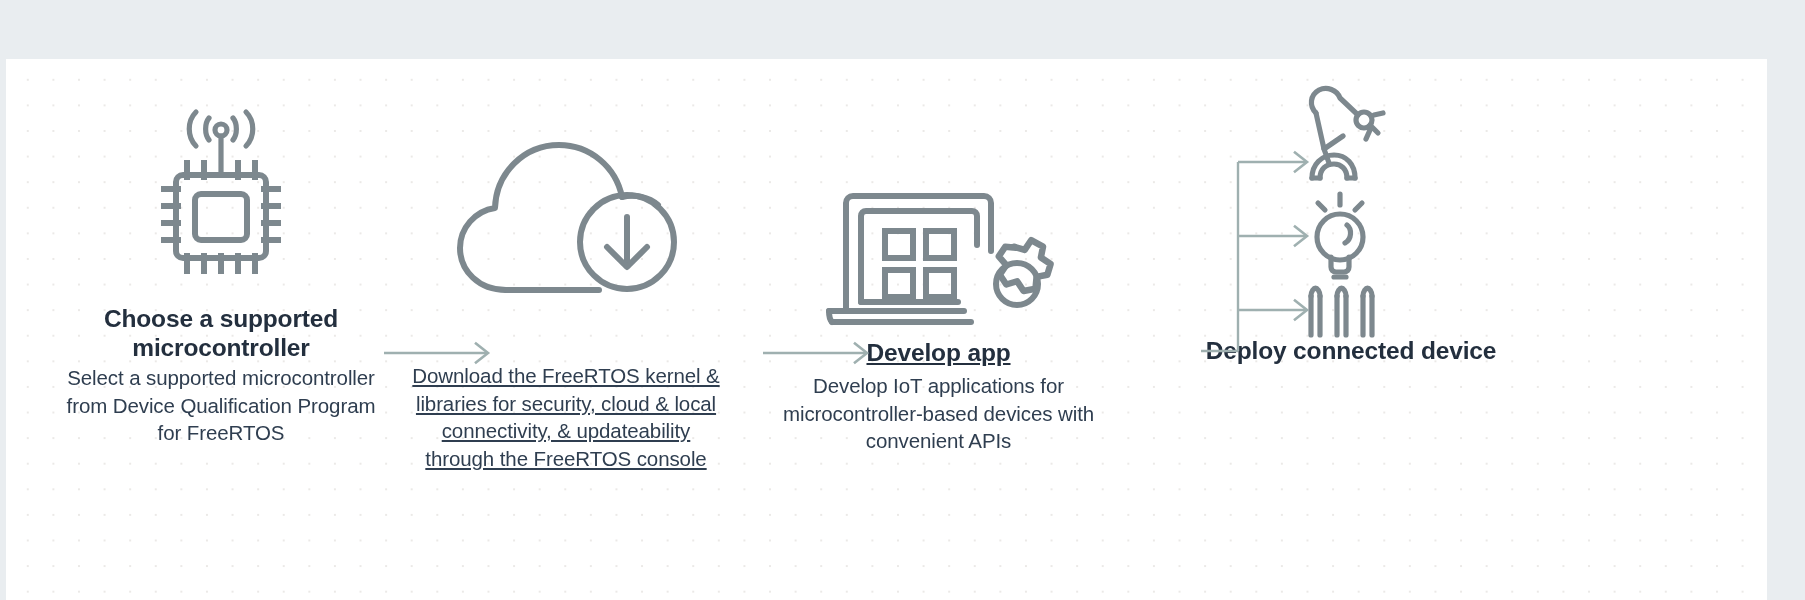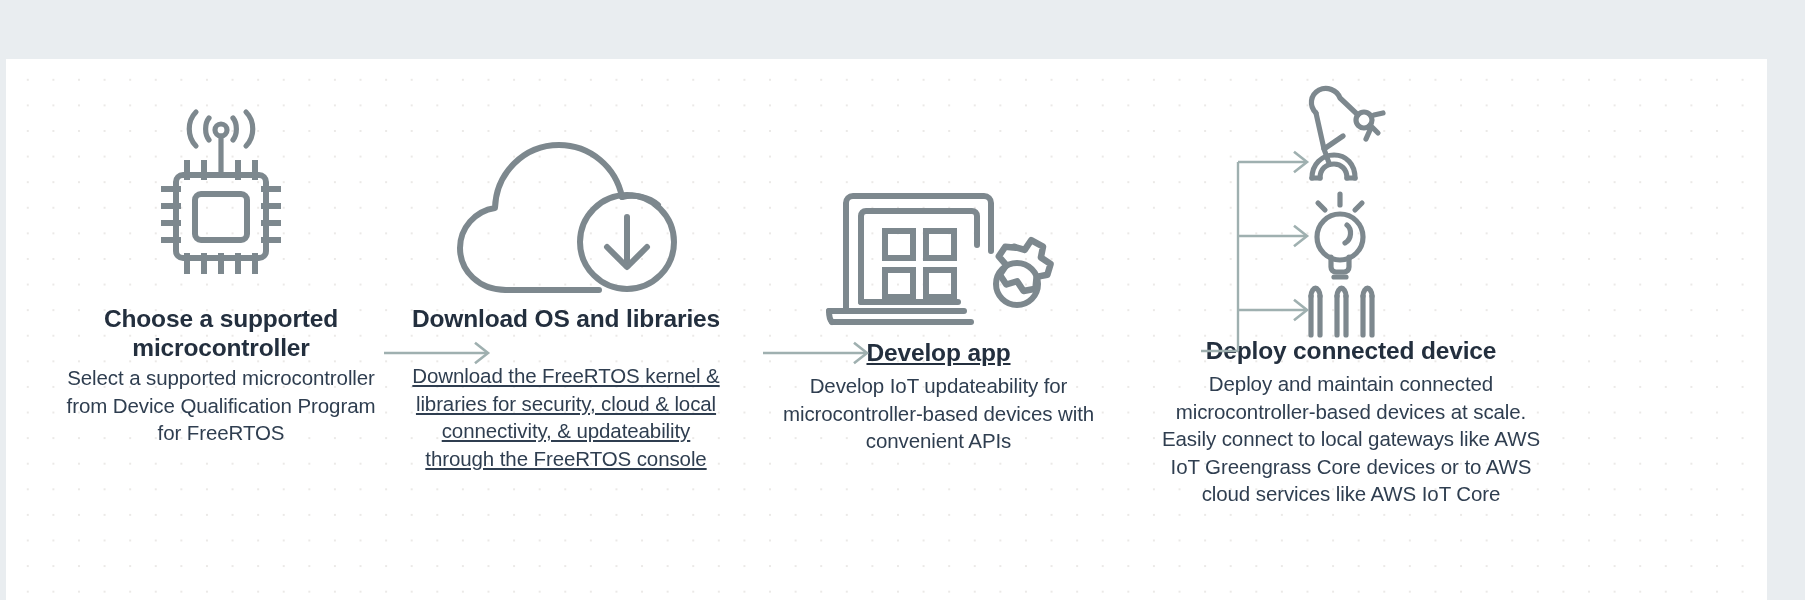--- a/index.html
+++ b/index.html
@@ -152,21 +152,20 @@
                               C47 44 75 16 110 16
                               C141 16 167 38 173 68"></path>
           <path class="gl" d="M173 68 C186 65 200 68 209 76"></path>
           <path class="gl" d="M57 161 L150 161"></path>
 
           <circle class="gl" cx="178" cy="113" r="47"></circle>
           <path class="gl" d="M178 88 L178 136"></path>
           <path class="gl" d="M158 118 L178 138 L198 118"></path>
         </svg>
       </div>
-      <div class="step-title">Download OS and libraries</div>
       <div class="step-desc">Download the FreeRTOS kernel &amp; libraries for security, cloud &amp; local connectivity, &amp; updateability through the FreeRTOS console</div>
     </div>
 
     <div class="step step-3">
       <div class="icon-box">
         <svg width="235" height="140" viewBox="0 0 235 140" aria-hidden="true">
 
           <path class="gl" d="M25 120 L25 14 C25 10 28 7 32 7 L163 7 C167 7 170 10 170 14 L170 62"></path>
 
           <path class="gl" d="M40 113 L40 27 C40 24 42 22 45 22 L151 22 C154 22 156 24 156 27 L156 56"></path>
@@ -180,21 +179,21 @@
           <path class="gl" d="M8 122 L143 122"></path>
           <path class="gl" d="M11 133 L150 133"></path>
           <path class="gl" d="M8 122 C8 128 9 131 11 133"></path>
 
           <path class="gl" d="M186 46
             l10 3 6 -9 11 6 -2 10 9 6 -3 10 -10 2 -1 11 -11 2 -6 -9 -10 3 -6 -9 6 -9 -7 -8 6 -9 10 1 z" transform="translate(-8,8) scale(1.08)"></path>
           <circle class="gl" cx="196" cy="95" r="21"></circle>
         </svg>
       </div>
       <div class="step-title">Develop app</div>
-      <div class="step-desc">Develop IoT updateability for microcontroller-based devices with convenient APIs</div>
+      <div class="step-desc">Develop IoT applications for microcontroller-based devices with convenient APIs</div>
     </div>
 
     <div class="step step-4">
       <div class="icon-box">
         <svg width="110" height="250" viewBox="0 0 110 250" aria-hidden="true">
 
           <g>
             <path class="gl-thin" d="M20 34 C13 27 14 16 23 11 C31 7 41 11 44 19 L62 36"></path>
             <path class="gl-thin" d="M20 34 L28 70 L47 57"></path>
             <path class="gl-thin" d="M28 70 L33 84"></path>
@@ -222,21 +221,20 @@
             <path class="gl-thin" d="M41 217 L41 256"></path>
             <path class="gl-thin" d="M50 217 L50 256"></path>
             <path class="gl-thin" d="M41 217 C41 212 44 209 45.5 209 C47 209 50 212 50 217"></path>
             <path class="gl-thin" d="M67 217 L67 256"></path>
             <path class="gl-thin" d="M76 217 L76 256"></path>
             <path class="gl-thin" d="M67 217 C67 212 70 209 71.5 209 C73 209 76 212 76 217"></path>
           </g>
         </svg>
       </div>
       <div class="step-title">Deploy connected device</div>
-      <div class="step-desc">Deploy and maintain connected microcontroller-based devices at scale. Easily connect to local gateways like AWS IoT Greengrass Core devices or to AWS cloud services like AWS IoT Core</div>
     </div>
   </div>
 
   <div class="connector connector-1">
     <svg width="110" height="24" viewBox="0 0 110 24" aria-hidden="true">
       <path class="ln" d="M0 12 L103 12"></path>
       <path class="ln-head" d="M92 2.5 L104 12 L92 21.5"></path>
     </svg>
   </div>
 

